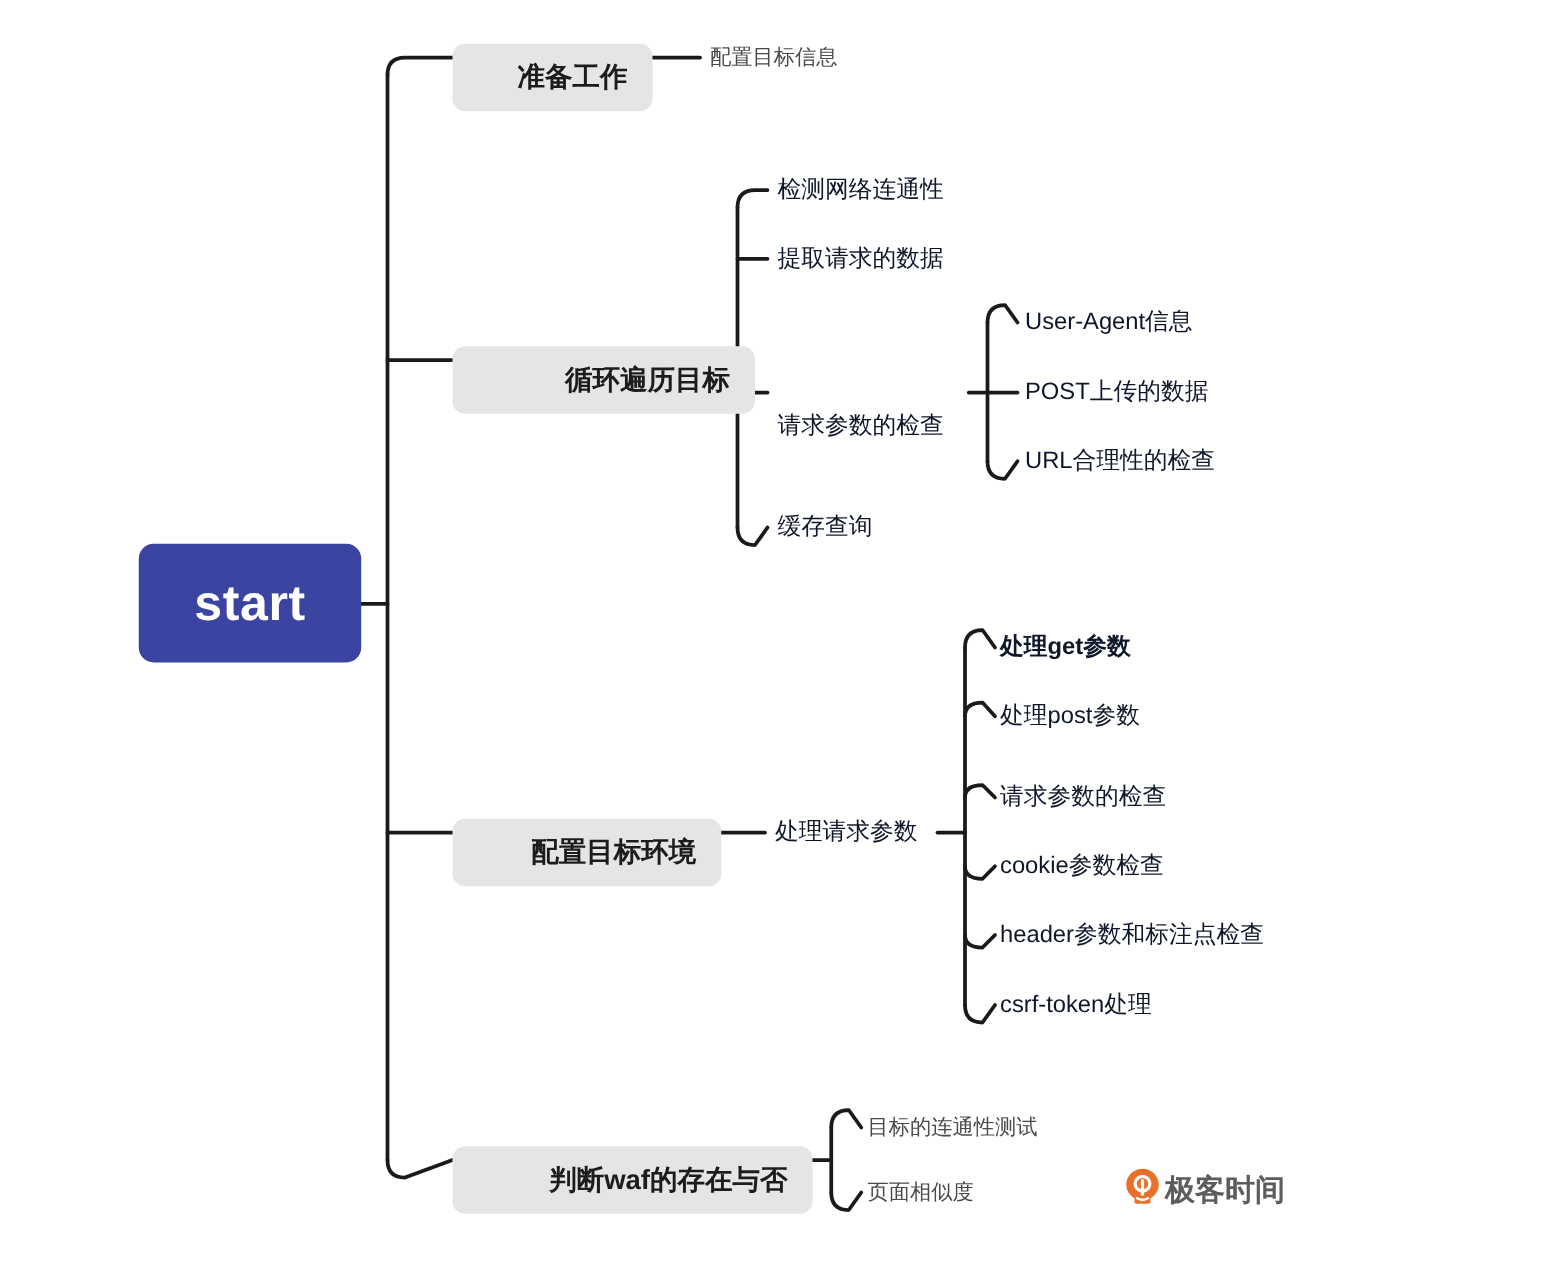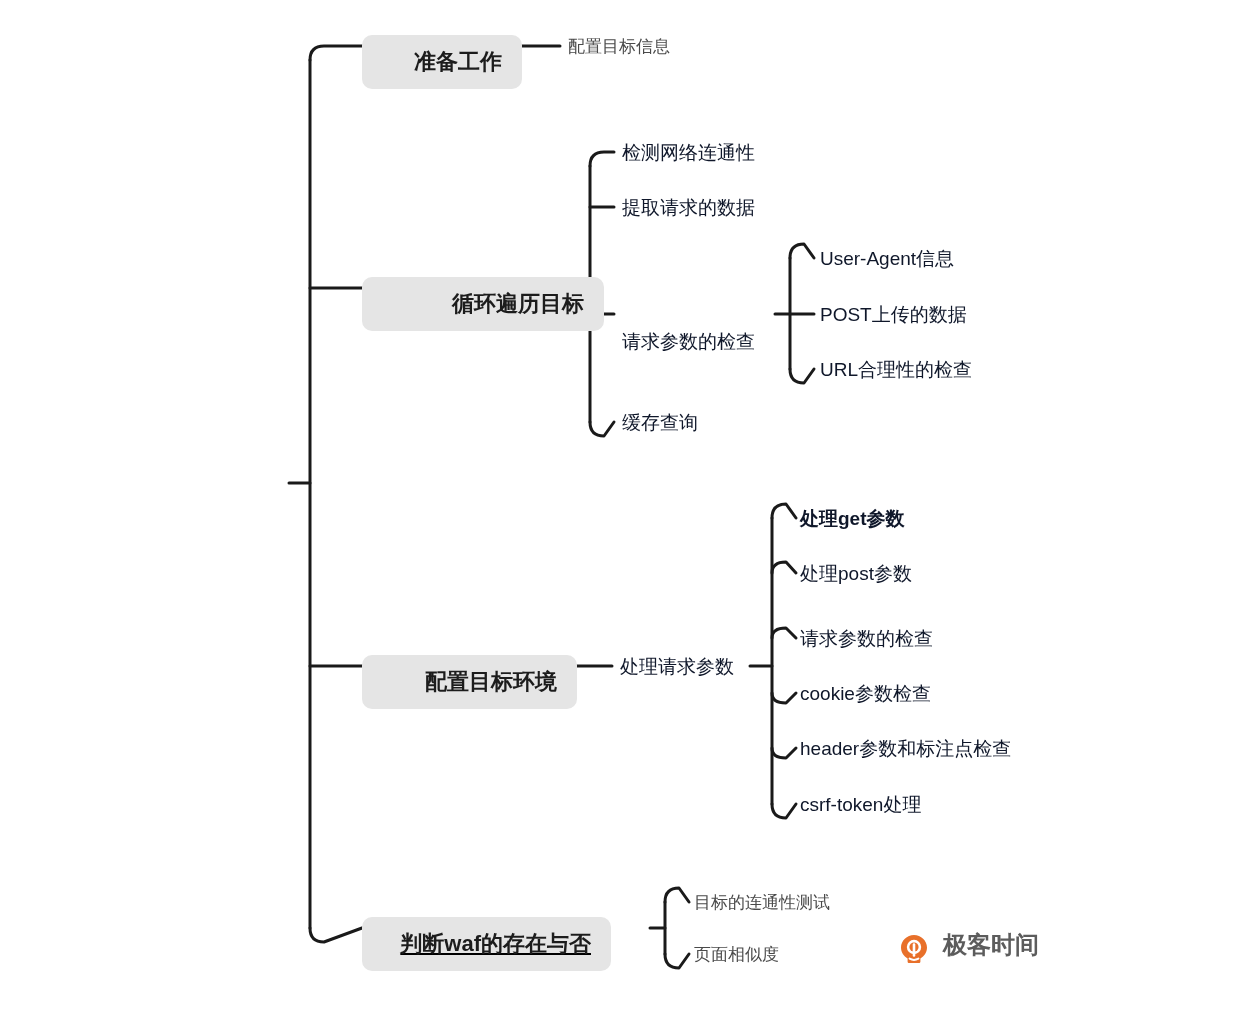--- a/index.html
+++ b/index.html
@@ -81,22 +81,22 @@
     font-size: 17px;
     color: #4a4a4a;
   }
 
   
   .watermark {
     position: absolute;
     left: 898px;
     top: 933px;
     display: flex;
-    align-items: flex-start;
-    gap: 13px;
+    align-items: flex-end;
+    gap: 2px;
   }
   .wm-mark {
     width: 32px;
     height: 32px;
     position: relative;
     flex: 0 0 auto;
   }
   .wm-text {
     font-size: 24px;
     color: #5c5c5c;
@@ -147,34 +147,37 @@
       <path d="M772,748 Q772,758 786,758 L796,748"></path>
       <path d="M772,804 Q772,818 786,818 L796,804"></path>
 
       <path d="M650,928 L665,928"></path>
       <path d="M665,902 L665,954"></path>
       <path d="M665,902 Q665,888 679,888 L689,902"></path>
       <path d="M665,954 Q665,968 679,968 L689,954"></path>
     </g>
   </svg>
 
+  <div class="root-node">
+    <span class="root-label">start</span>
+  </div>
 
   <div class="l1-node" style="left:362px; top:19px; width:160px;">
     <span class="l1-label">准备工作</span>
   </div>
 
   <div class="l1-node" style="left:362px; top:261px; width:242px;">
     <span class="l1-label">循环遍历目标</span>
   </div>
 
   <div class="l1-node" style="left:362px; top:639px; width:215px;">
     <span class="l1-label">配置目标环境</span>
   </div>
 
-  <div class="l1-node" style="left:362px; top:901px; width:249px;text-decoration:underline;">
+  <div class="l1-node" style="left:362px; top:901px; width:288px;">
     <span class="l1-label">判断waf的存在与否</span>
   </div>
 
   <div class="text-node small" style="left:568px; top:46px;">配置目标信息</div>
 
   <div class="text-node" style="left:622px; top:152px;">检测网络连通性</div>
 
   <div class="text-node" style="left:622px; top:207px;">提取请求的数据</div>
 
   <div class="text-node" style="left:622px; top:318px;margin-top:23px;">请求参数的检查</div>

